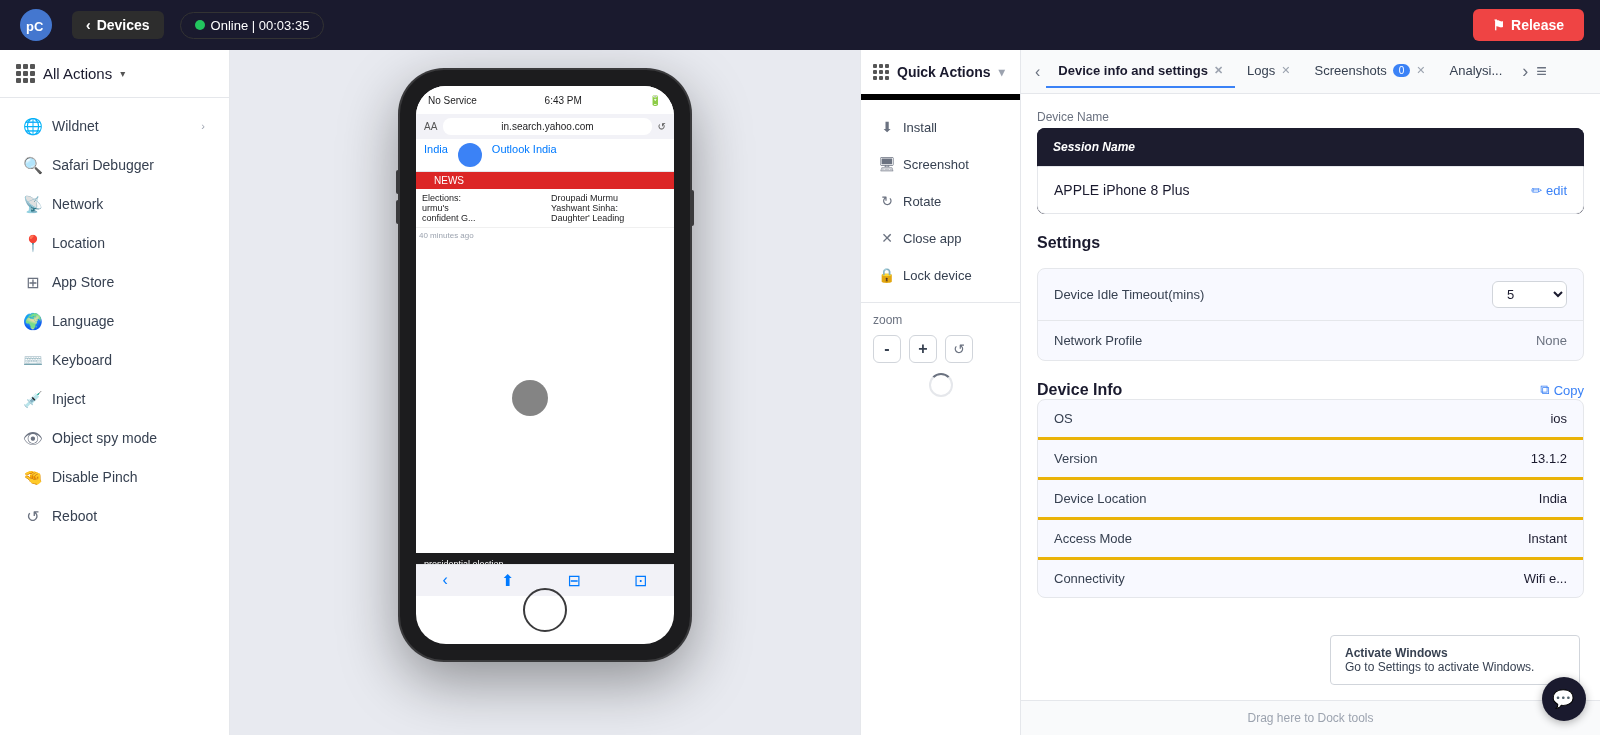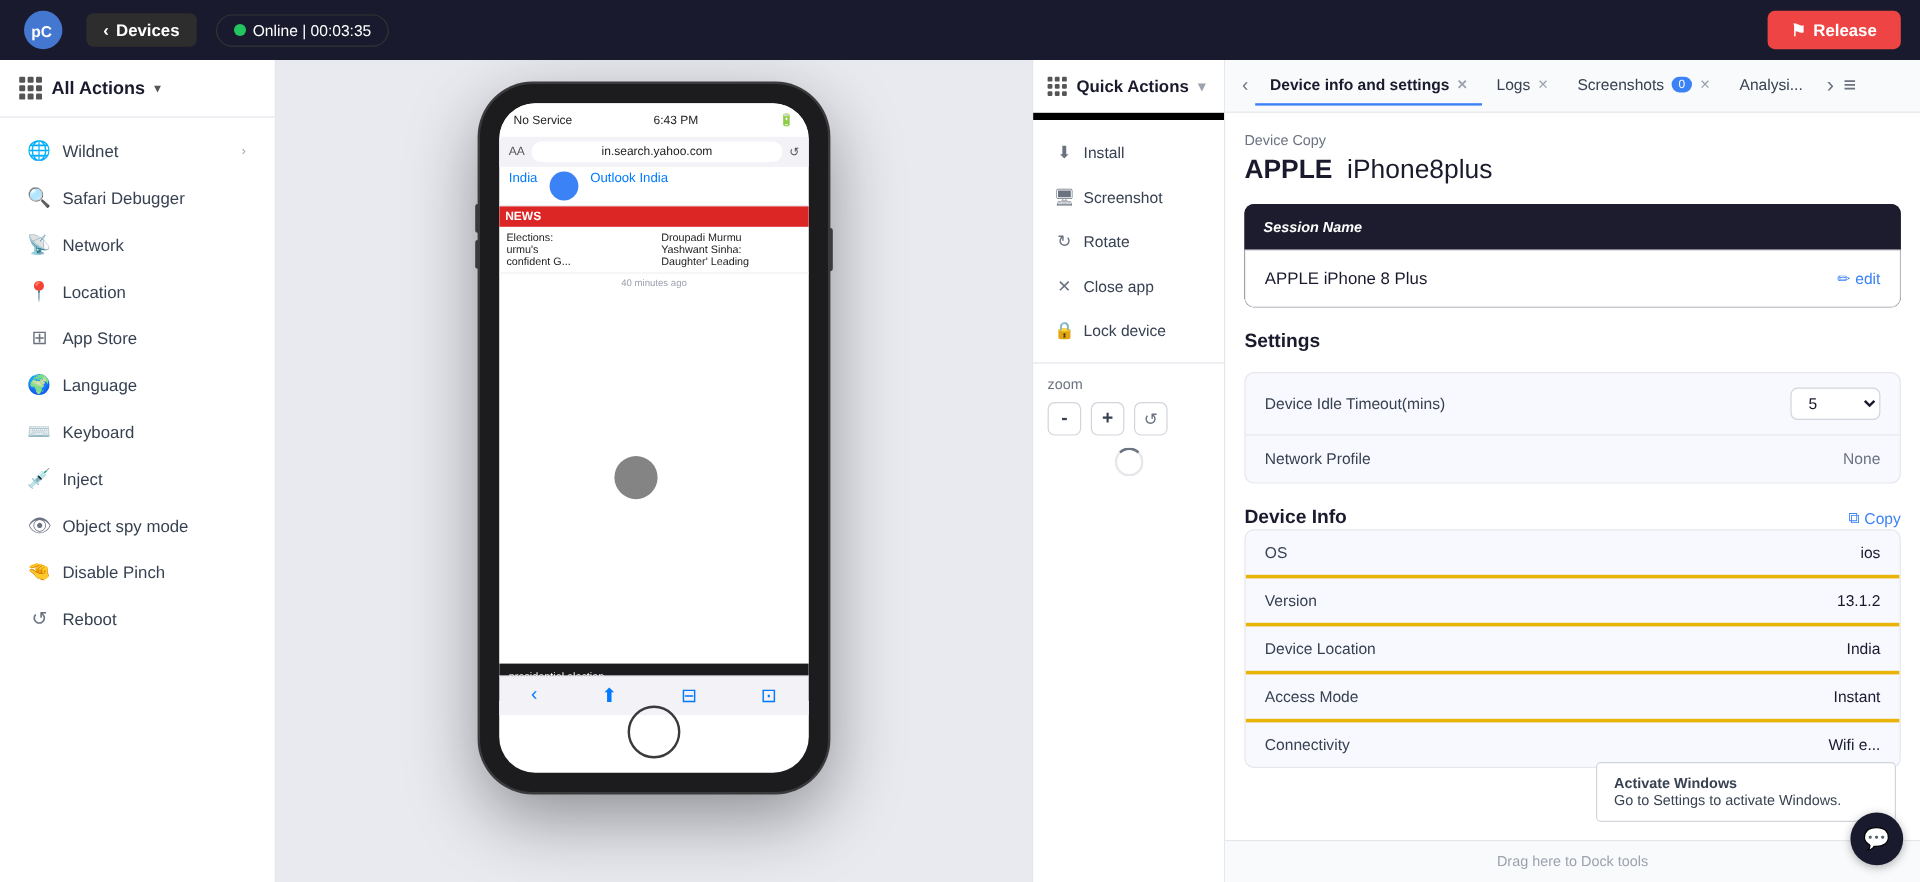--- a/index.html
+++ b/index.html
@@ -96,21 +96,21 @@
     .sidebar-header {
       padding: 14px 16px;
       border-bottom: 1px solid #e5e7eb;
     }
     .all-actions-btn {
       display: flex;
       align-items: center;
       gap: 8px;
       cursor: pointer;
       font-size: 15px;
-      font-weight: 700;
+      font-weight: 400;
       color: #1a1a2e;
     }
     .grid-icon {
       display: grid;
       grid-template-columns: repeat(3, 5px);
       gap: 2px;
     }
     .grid-dot {
       width: 5px;
       height: 5px;
@@ -225,22 +225,22 @@
       width: 24px;
       height: 24px;
       background: #3b82f6;
       border-radius: 50%;
       display: inline-block;
     }
     .news-banner {
       background: #dc2626;
       color: #fff;
       font-size: 10px;
-      font-weight: 700;
-      padding: 3px 5px;
+      font-weight: 400;
+      padding: 3px 18px;
     }
     .news-grid {
       display: grid;
       grid-template-columns: 1fr 1fr;
     }
     .news-img {
       height: 80px;
       background: linear-gradient(135deg, #6b7280, #9ca3af);
       position: relative;
       overflow: hidden;
@@ -260,21 +260,21 @@
     }
     .news-text {
       padding: 4px 6px;
       font-size: 9px;
       color: #1c1c1e;
       border-bottom: 1px solid #f0f0f0;
     }
     .news-timestamp {
       font-size: 8px;
       color: #9ca3af;
-      text-align: center;
+      text-align: left;
       padding: 3px;
     }
     .cursor-overlay {
       position: absolute;
       width: 36px;
       height: 36px;
       background: rgba(50,50,50,0.6);
       border-radius: 50%;
       top: 56%;
       left: 44%;
@@ -941,25 +941,21 @@
         <span class="tab-close">✕</span>
       </div>
       <div class="tab">
         <span>Analysi...</span>
       </div>
       <button class="tab-more hamburger-btn">›</button>
       <button class="hamburger-btn">≡</button>
     </div>
 
     <div class="panel-content">
-      <div class="device-name-label">Device Copy</div>
-      <div class="device-name-value">
-        <strong>APPLE</strong>
-        &nbsp;<span>iPhone8plus</span>
-      </div>
+      <div class="device-name-label">Device Name</div>
 
       <div class="session-box">
         <div class="session-header">Session Name</div>
         <div class="session-body">
           <span class="session-name-text">APPLE iPhone 8 Plus</span>
           <button class="edit-btn">
             <span>✏</span>
             <span>edit</span>
           </button>
         </div>

